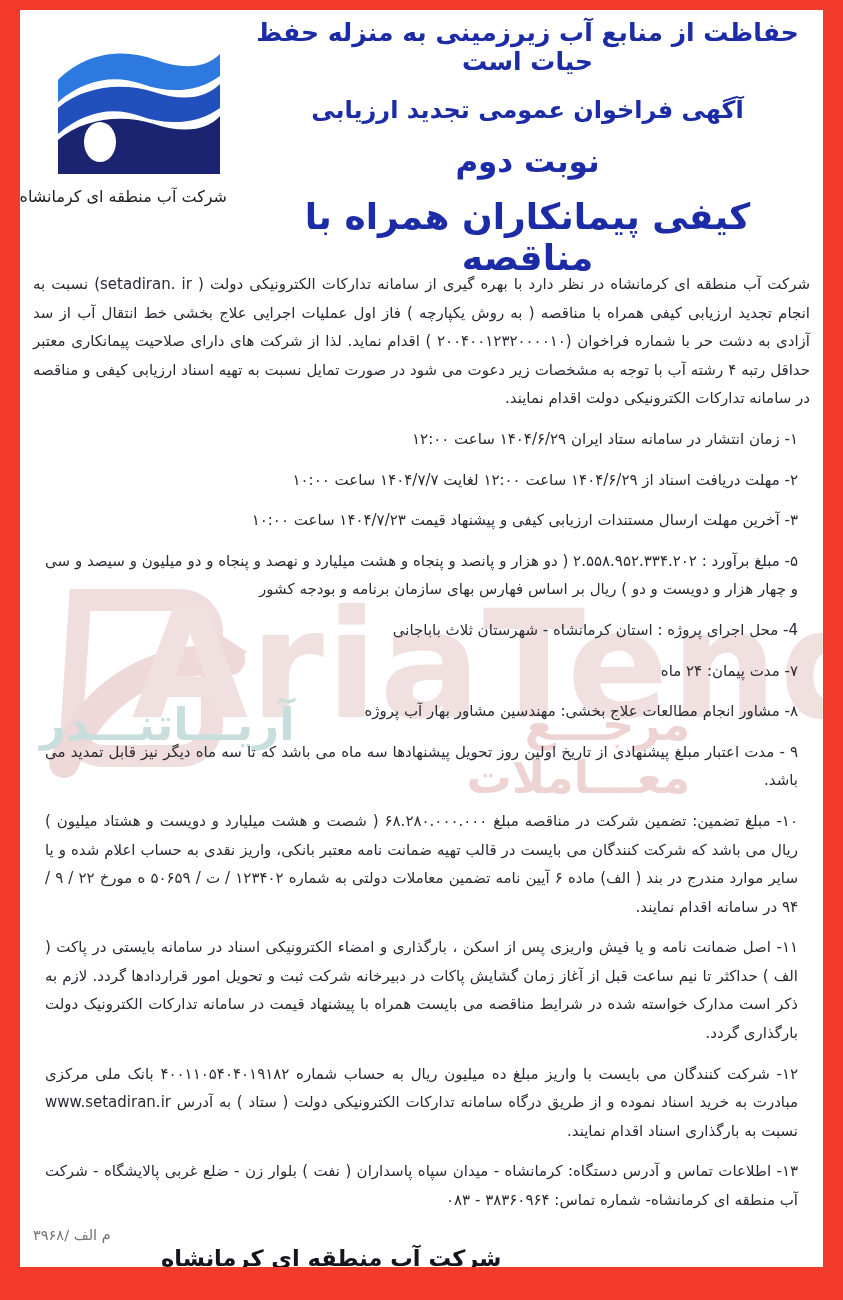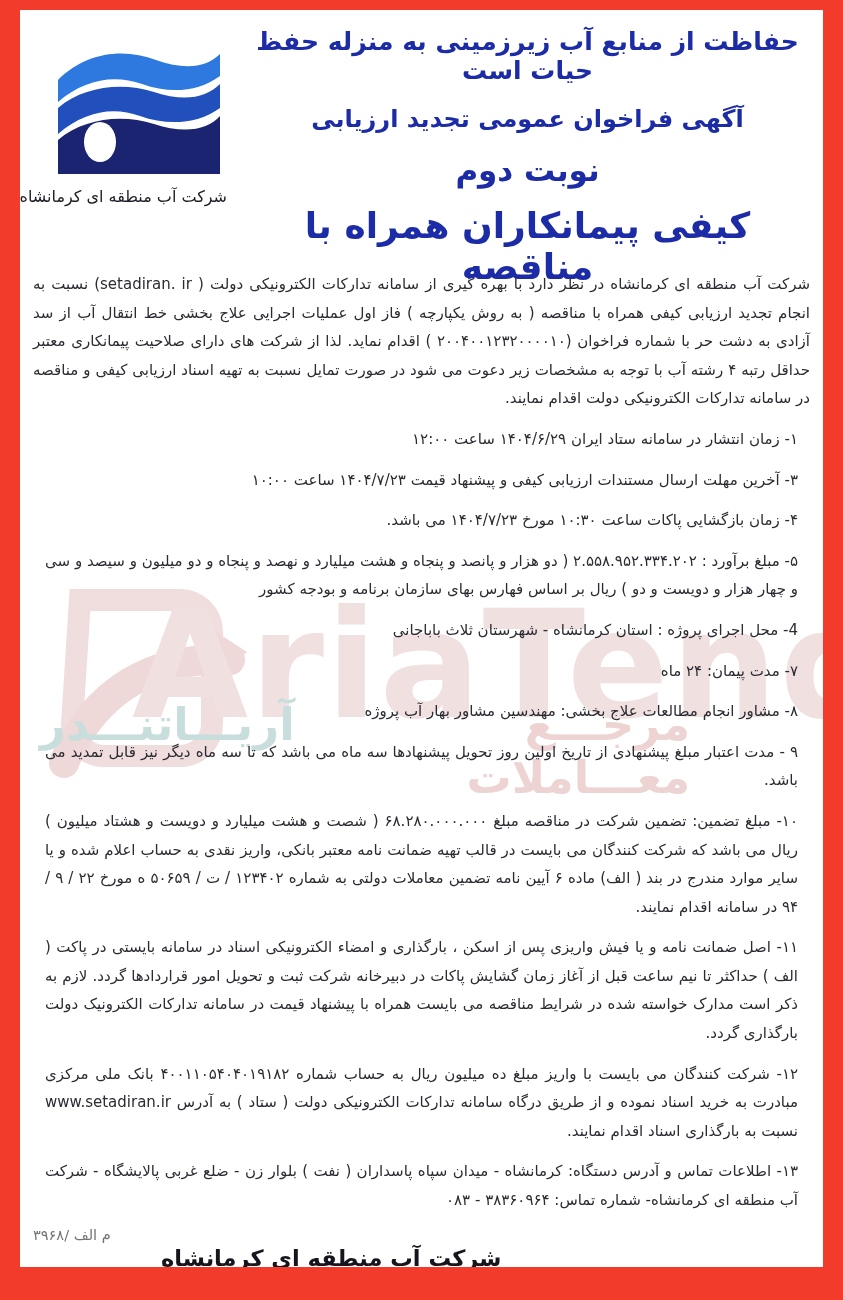--- a/index.html
+++ b/index.html
@@ -32,21 +32,21 @@
   }
   .wm-fa-right{color:#eed3d3;}
   .wm-fa-left{color:#c8dedd;}
   
   .content{position:relative;z-index:1;}
   .header{position:relative;height:250px;}
   .logo-wrap{position:absolute;left:18px;top:32px;width:176px;text-align:center;}
   .logo-caption{
     margin-top:9px;font-size:16px;color:#1d1d26;white-space:nowrap;
   }
-  .headline{margin-left:212px;text-align:center;padding-top:17px;color:#1c2ba6;}
+  .headline{margin-left:212px;text-align:center;padding-top:8px;color:#1c2ba6;}
   .slogan{font-size:25px;font-weight:bold;}
   .title{font-weight:bold;}
   .t1{font-size:24px;margin-top:20px;}
   .t2{font-size:36px;margin-top:17px;}
   .t3{font-size:31px;margin-top:19px;}
   .body-text{
     margin-top:10px;
     font-size:15px;line-height:28.6px;
     color:#2b2b33;text-align:justify;
   }
@@ -97,22 +97,22 @@
         <div class="slogan">حفاظت از منابع آب زیرزمینی به منزله حفظ حیات است</div>
         <div class="title t1">آگهی فراخوان عمومی تجدید ارزیابی</div>
         <div class="title t3">نوبت دوم</div>
         <div class="title t2">کیفی پیمانکاران همراه با مناقصه</div>
       </div>
     </div>
 
     <div class="body-text">
       <p class="intro">شرکت آب منطقه ای کرمانشاه در نظر دارد با بهره گیری از سامانه تدارکات الکترونیکی دولت ( setadiran. ir) نسبت به انجام تجدید ارزیابی کیفی همراه با مناقصه ( به روش یکپارچه ) فاز اول عملیات اجرایی علاج بخشی خط انتقال آب از سد آزادی به دشت حر با شماره فراخوان (۲۰۰۴۰۰۱۲۳۲۰۰۰۰۱۰ ) اقدام نماید. لذا از شرکت های دارای صلاحیت پیمانکاری معتبر حداقل رتبه ۴ رشته آب با توجه به مشخصات زیر دعوت می شود در صورت تمایل نسبت به تهیه اسناد ارزیابی کیفی و مناقصه در سامانه تدارکات الکترونیکی دولت اقدام نمایند.</p>
       <div class="item">۱- زمان انتشار در سامانه ستاد ایران ۱۴۰۴/۶/۲۹ ساعت ۱۲:۰۰</div>
+      <div class="item">۲- مهلت دریافت اسناد از ۱۴۰۴/۶/۲۹ ساعت ۱۲:۰۰ لغایت ۱۴۰۴/۷/۷ ساعت ۱۰:۰۰</div>
       <div class="item">۳- آخرین مهلت ارسال مستندات ارزیابی کیفی و پیشنهاد قیمت ۱۴۰۴/۷/۲۳ ساعت ۱۰:۰۰</div>
-      <div class="item">۴- زمان بازگشایی پاکات ساعت ۱۰:۳۰ مورخ ۱۴۰۴/۷/۲۳ می باشد.</div>
       <div class="item">۵- مبلغ برآورد : ۲.۵۵۸.۹۵۲.۳۳۴.۲۰۲ ( دو هزار و پانصد و پنجاه و هشت میلیارد و نهصد و پنجاه و دو میلیون و سیصد و سی و چهار هزار و دویست و دو ) ریال بر اساس فهارس بهای سازمان برنامه و بودجه کشور</div>
       <div class="item">4- محل اجرای پروژه : استان کرمانشاه - شهرستان ثلاث باباجانی</div>
       <div class="item">۷- مدت پیمان: ۲۴ ماه</div>
       <div class="item">۸- مشاور انجام مطالعات علاج بخشی: مهندسین مشاور بهار آب پروژه</div>
       <div class="item">۹ - مدت اعتبار مبلغ پیشنهادی از تاریخ اولین روز تحویل پیشنهادها سه ماه می باشد که تا سه ماه دیگر نیز قابل تمدید می باشد.</div>
       <div class="item">۱۰- مبلغ تضمین: تضمین شرکت در مناقصه مبلغ ۶۸.۲۸۰.۰۰۰.۰۰۰ ( شصت و هشت میلیارد و دویست و هشتاد میلیون ) ریال می باشد که شرکت کنندگان می بایست در قالب تهیه ضمانت نامه معتبر بانکی، واریز نقدی به حساب اعلام شده و یا سایر موارد مندرج در بند ( الف) ماده ۶ آیین نامه تضمین معاملات دولتی به شماره ۱۲۳۴۰۲ / ت / ۵۰۶۵۹ ه مورخ ۲۲ / ۹ / ۹۴ در سامانه اقدام نمایند.</div>
       <div class="item">۱۱- اصل ضمانت نامه و یا فیش واریزی پس از اسکن ، بارگذاری و امضاء الکترونیکی اسناد در سامانه بایستی در پاکت ( الف ) حداکثر تا نیم ساعت قبل از آغاز زمان گشایش پاکات در دبیرخانه شرکت ثبت و تحویل امور قراردادها گردد. لازم به ذکر است مدارک خواسته شده در شرایط مناقصه می بایست همراه با پیشنهاد قیمت در سامانه تدارکات الکترونیک دولت بارگذاری گردد.</div>
       <div class="item">۱۲- شرکت کنندگان می بایست با واریز مبلغ ده میلیون ریال به حساب شماره ۴۰۰۱۱۰۵۴۰۴۰۱۹۱۸۲ بانک ملی مرکزی مبادرت به خرید اسناد نموده و از طریق درگاه سامانه تدارکات الکترونیکی دولت ( ستاد ) به آدرس www.setadiran.ir نسبت به بارگذاری اسناد اقدام نمایند.</div>
       <div class="item">۱۳- اطلاعات تماس و آدرس دستگاه: کرمانشاه - میدان سپاه پاسداران ( نفت ) بلوار زن - ضلع غربی پالایشگاه - شرکت آب منطقه ای کرمانشاه- شماره تماس: ۳۸۳۶۰۹۶۴ - ۰۸۳</div>
     </div>

